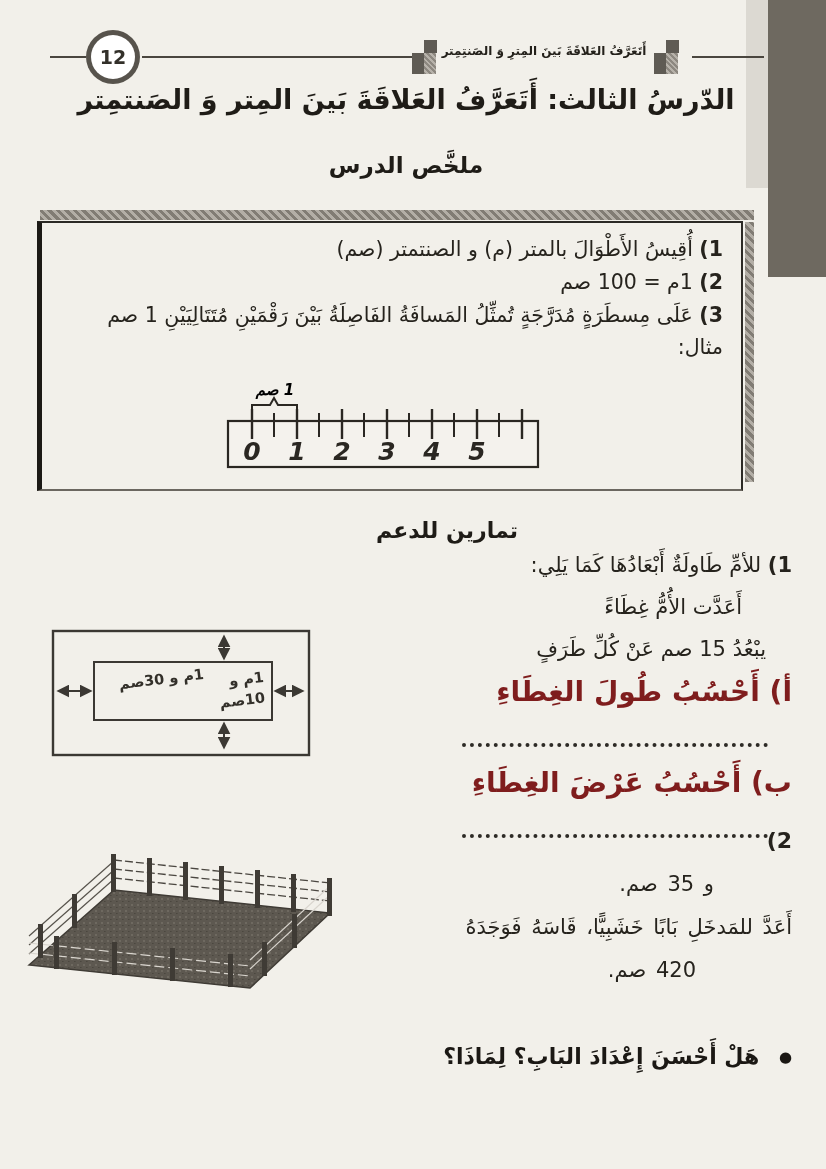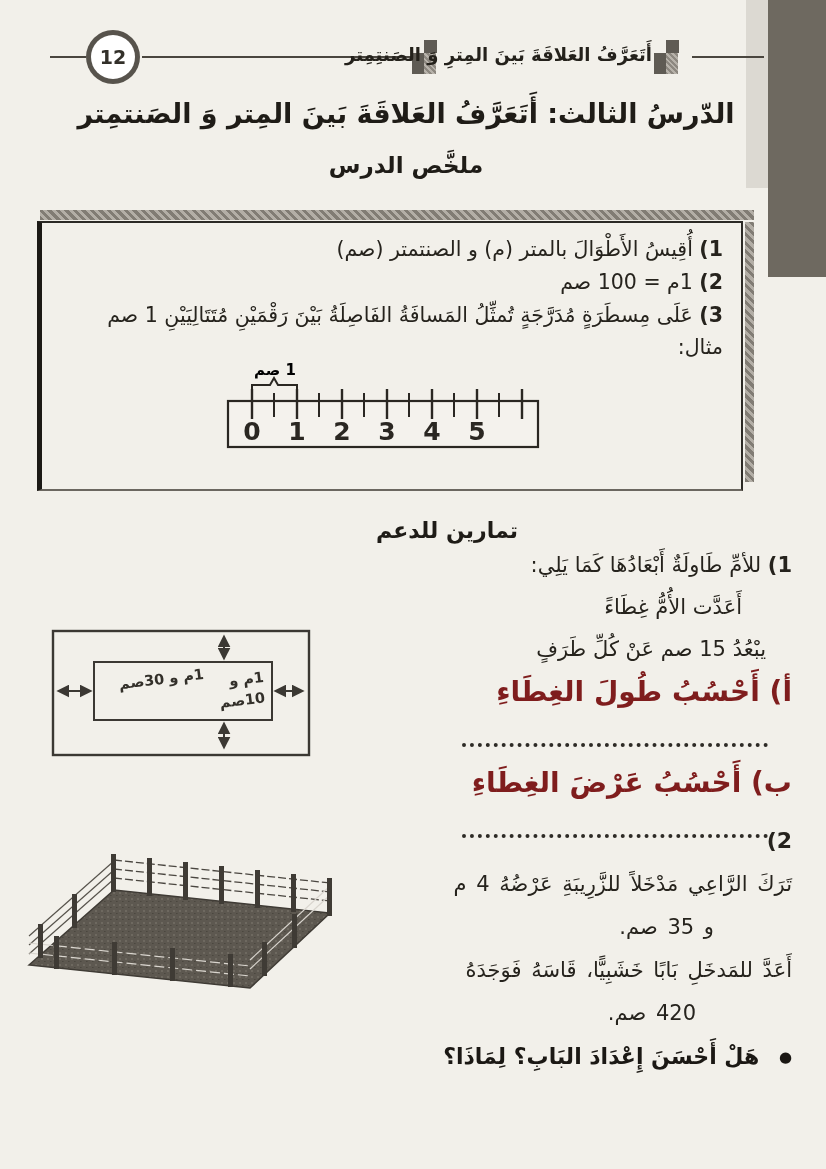--- a/index.html
+++ b/index.html
@@ -17,39 +17,39 @@
   .page-circle{position:absolute;left:86px;top:30px;width:54px;height:54px;border-radius:50%;background:#57534c;}
   .page-circle .inner{position:absolute;inset:5px;border-radius:50%;background:#ffffff;
      display:flex;align-items:center;justify-content:center;font-size:19px;font-weight:bold;color:#33302a;}
   .sq-cluster{position:absolute;width:28px;height:36px;}
   .sq-cluster .sq-small{position:absolute;left:12px;top:0;width:13px;height:13px;background:#5f5b54;}
   .sq-cluster .sq-big{position:absolute;left:0;top:13px;width:24px;height:21px;display:flex;}
   .sq-cluster .sq-big .solid{width:12px;height:21px;background:#5f5b54;}
   .sq-cluster .sq-big .hatch{width:12px;height:21px;
      background:repeating-linear-gradient(45deg,#8d8880 0 2px,#b7b2aa 2px 4px);}
   .h-title{position:absolute;left:436px;top:44px;width:216px;text-align:center;
-     font-size:18px;font-weight:bold;white-space:nowrap;direction:rtl;color:#24211b;}
-  
-  .main-title{position:absolute;left:0;top:98px;width:812px;text-align:center;direction:rtl;
+     font-size:12px;font-weight:bold;white-space:nowrap;direction:rtl;color:#24211b;}
+  
+  .main-title{position:absolute;left:0;top:84px;width:812px;text-align:center;direction:rtl;
      font-size:27px;font-weight:bold;color:#1f1c17;}
   .subtitle{position:absolute;left:0;top:152px;width:812px;text-align:center;direction:rtl;
      font-size:23px;font-weight:bold;color:#1f1c17;}
   
   .box-top-hatch{position:absolute;left:40px;top:210px;width:714px;height:10px;
      background:repeating-linear-gradient(45deg,#817c74 0 3px,#b3aea6 3px 6px);}
   .box-right-hatch{position:absolute;left:745px;top:222px;width:9px;height:260px;
      background:repeating-linear-gradient(45deg,#817c74 0 3px,#b3aea6 3px 6px);}
   .summary-box{position:absolute;left:37px;top:221px;width:706px;height:270px;box-sizing:border-box;
      border-top:2px solid #2c2a25;border-right:2px solid #2c2a25;
      border-left:5px solid #1c1a16;border-bottom:2px solid #6b6760;
      direction:rtl;padding:10px 18px 0 18px;}
   .s-item{font-size:20.5px;line-height:33px;color:#26231d;}
   .s-item .mk{font-weight:bold;}
   .s-example{font-size:20.5px;line-height:31px;}
-  .ruler-wrap{width:340px;margin:0 auto 0;}
+  .ruler-wrap{width:340px;margin:20px auto 0;font-style:italic;}
   
   .ex-heading{position:absolute;left:60px;top:518px;width:774px;text-align:center;
      font-size:22px;font-weight:bold;direction:rtl;color:#1f1c17;}
   .ex1{position:absolute;left:330px;top:548px;width:462px;direction:rtl;font-size:21px;color:#26231d;}
   .ex1 .l{margin-bottom:7px;line-height:35px;}
   .ex1 .mk{font-weight:bold;}
   .ex1 .indent{padding-right:50px;}
   .ex1 .indent2{padding-right:26px;}
   .bold-line{font-weight:bold;font-size:28px;color:#7f1d1d;}
   .dots{border-bottom:4px dotted #2e2b26;width:306px;height:14px;margin:20px 24px 18px auto;}
@@ -186,21 +186,20 @@
       <line x1="226" y1="63" x2="252" y2="63"></line>
     </g>
     <text x="112" y="56" transform="rotate(-7 112 56)" font-size="14.5" font-weight="600" fill="#33302a" text-anchor="middle" direction="rtl">1م و 30صم</text>
     <text x="197" y="56" transform="rotate(-7 197 56)" font-size="14.5" font-weight="600" fill="#33302a" text-anchor="middle" direction="rtl">1م و</text>
     <text x="193" y="77" transform="rotate(-7 193 77)" font-size="14.5" font-weight="600" fill="#33302a" text-anchor="middle" direction="rtl">10صم</text>
   </svg>
 </div>
 
 <div class="ex2">
   <div class="l mk">2)</div>
-  <div class="l">تَرَكَ الرَّاعِي مَدْخَلاً للزَّرِيبَةِ عَرْضُهُ 4 م</div>
   <div class="l ind-a">و 35 صم.</div>
   <div class="l">أَعَدَّ للمَدخَلِ بَابًا خَشَبِيًّا، قَاسَهُ فَوَجَدَهُ</div>
   <div class="l ind-b">420 صم.</div>
 </div>
 
 <div class="fence">
   <svg width="345" height="170" viewBox="0 0 345 170">
     <defs>
       <pattern id="speck" width="6" height="6" patternUnits="userSpaceOnUse">
         <rect width="6" height="6" fill="#5d5850"></rect>

